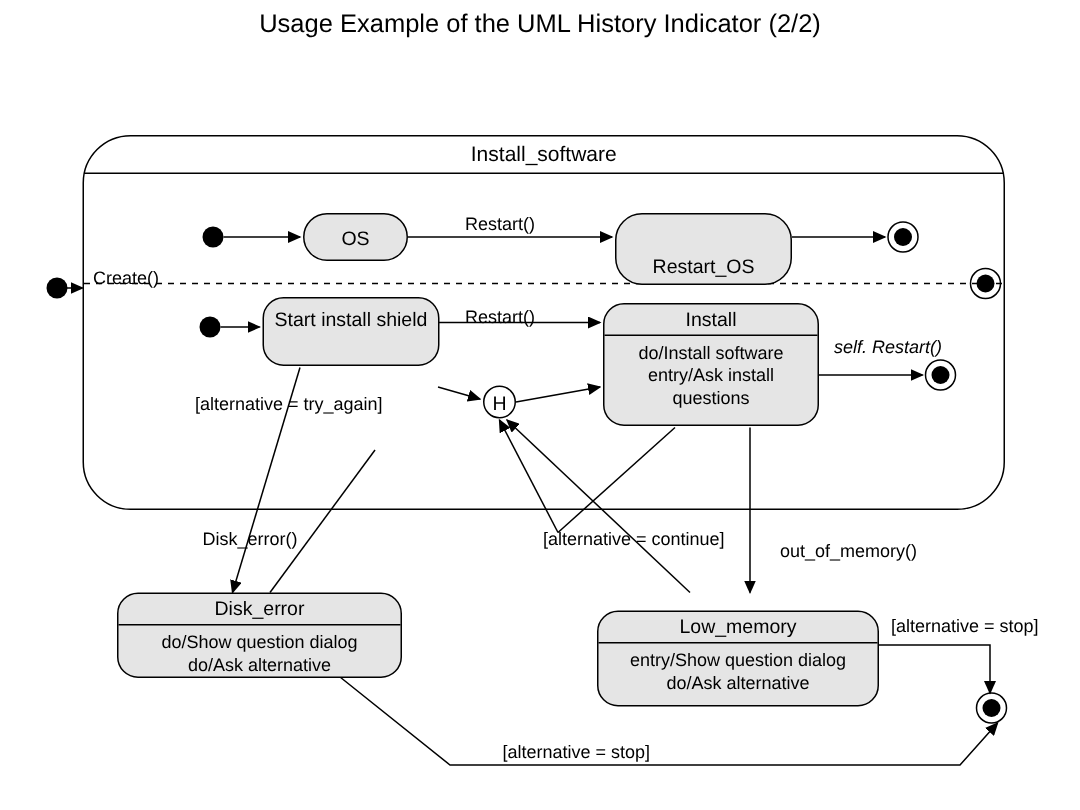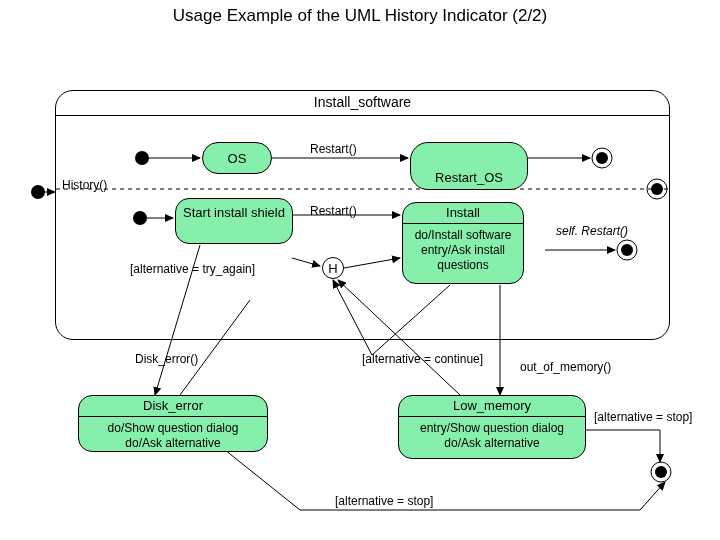--- a/index.html
+++ b/index.html
@@ -1,26 +1,26 @@
 <!DOCTYPE html>
 <html><head>
 <meta charset="utf-8">
 <style>
   * { box-sizing: border-box; margin: 0; padding: 0; }
   body { width: 720px; height: 540px; background: #fff; font-family: Arial, Helvetica, sans-serif; position: relative; overflow: hidden; }
   .title { font-size: 17px; text-align: center; padding-top: 6px; line-height: 1.15; }
   svg { position: absolute; top: 0; left: 0; }
-  .box { position: absolute; background: #86efac; }
+  .box { position: absolute; background: #e5e5e5; }
   .state { border: 1px solid #000; border-radius: 14px; text-align: center; }
   .state-title { font-size: 13px; padding: 2px 6px 3px; border-bottom: 1px solid #000; }
   .state-body { font-size: 12px; padding: 4px 6px; line-height: 1.25; text-align: center; }
   .oval { border: 1px solid #000; border-radius: 18px; display: flex; align-items: center; justify-content: center; font-size: 13px; padding: 4px 10px; }
   .small-label { font-size: 12px; position: absolute; white-space: nowrap; }
   .history { border: 1px solid #000; border-radius: 50%; width: 22px; height: 22px; display: flex; align-items: center; justify-content: center; font-size: 13px; background: #fff; }
-  .outer { position: absolute; border: 1px solid #000; border-radius: 18px; }
+  .outer { position: absolute; border: 1px solid #000; border-radius: 32px; }
   .outer-title { position: absolute; left: 0; right: 0; top: 3px; text-align: center; font-size: 14px; }
   .outer-divider { position: absolute; left: 0; right: 0; border-top: 1px solid #000; }
 </style>
 </head>
 <body>
 
 <div class="title">Usage Example of the UML History Indicator (2/2)</div>
 
 <div class="outer" style="left:55px; top:90px; width:615px; height:250px;">
   <div class="outer-title">Install_software</div>
@@ -83,55 +83,55 @@
 </svg>
 
 <div class="box oval" style="left:202px; top:142px; width:70px; height:32px;">
   <span>OS</span>
 </div>
 <div class="small-label" style="left:310px; top:142px;">Restart()</div>
 <div class="box oval" style="left:410px; top:142px; width:118px; height:48px;align-items:flex-end;">
   <span>Restart_OS</span>
 </div>
 
-<div class="small-label" style="left:62px; top:178px;">History()</div>
+<div class="small-label" style="left:62px; top:178px;">Create()</div>
 
 <div class="box state" style="left:175px; top:198px; width:118px; height:46px;">
   <div style="font-size:13px; padding:6px 4px; line-height:1.2;">Start install shield</div>
 </div>
 <div class="small-label" style="left:310px; top:204px;">Restart()</div>
 
 <div class="small-label" style="left:130px; top:262px;">[alternative = try_again]</div>
 
 <div class="box history" style="left:322px; top:257px;">
   <span>H</span>
 </div>
 
-<div class="box state" style="left:402px; top:202px; width:122px; height:82px;">
+<div class="box state" style="left:402px; top:202px; width:144px; height:82px;">
   <div class="state-title">Install</div>
   <div class="state-body">
     <div>do/Install software</div>
     <div>entry/Ask install questions</div>
   </div>
 </div>
 <div class="small-label" style="left:556px; top:224px;font-style:italic;">self. Restart()</div>
 
 <div class="small-label" style="left:135px; top:352px;">Disk_error()</div>
 <div class="small-label" style="left:350px; top:352px;margin-left:12px;">[alternative = continue]</div>
 <div class="small-label" style="left:520px; top:360px;text-align:center;">out_of_memory()</div>
 
 <div class="box state" style="left:78px; top:395px; width:190px; height:57px;">
   <div class="state-title">Disk_error</div>
   <div class="state-body">
     <div>do/Show question dialog</div>
     <div>do/Ask alternative</div>
   </div>
 </div>
 
-<div class="box state" style="left:398px; top:395px; width:188px; height:64px;">
+<div class="box state" style="left:398px; top:407px; width:188px; height:64px;">
   <div class="state-title">Low_memory</div>
   <div class="state-body">
     <div>entry/Show question dialog</div>
     <div>do/Ask alternative</div>
   </div>
 </div>
 
 <div class="small-label" style="left:594px; top:410px;">[alternative = stop]</div>
 <div class="small-label" style="left:335px; top:494px;">[alternative = stop]</div>
 

